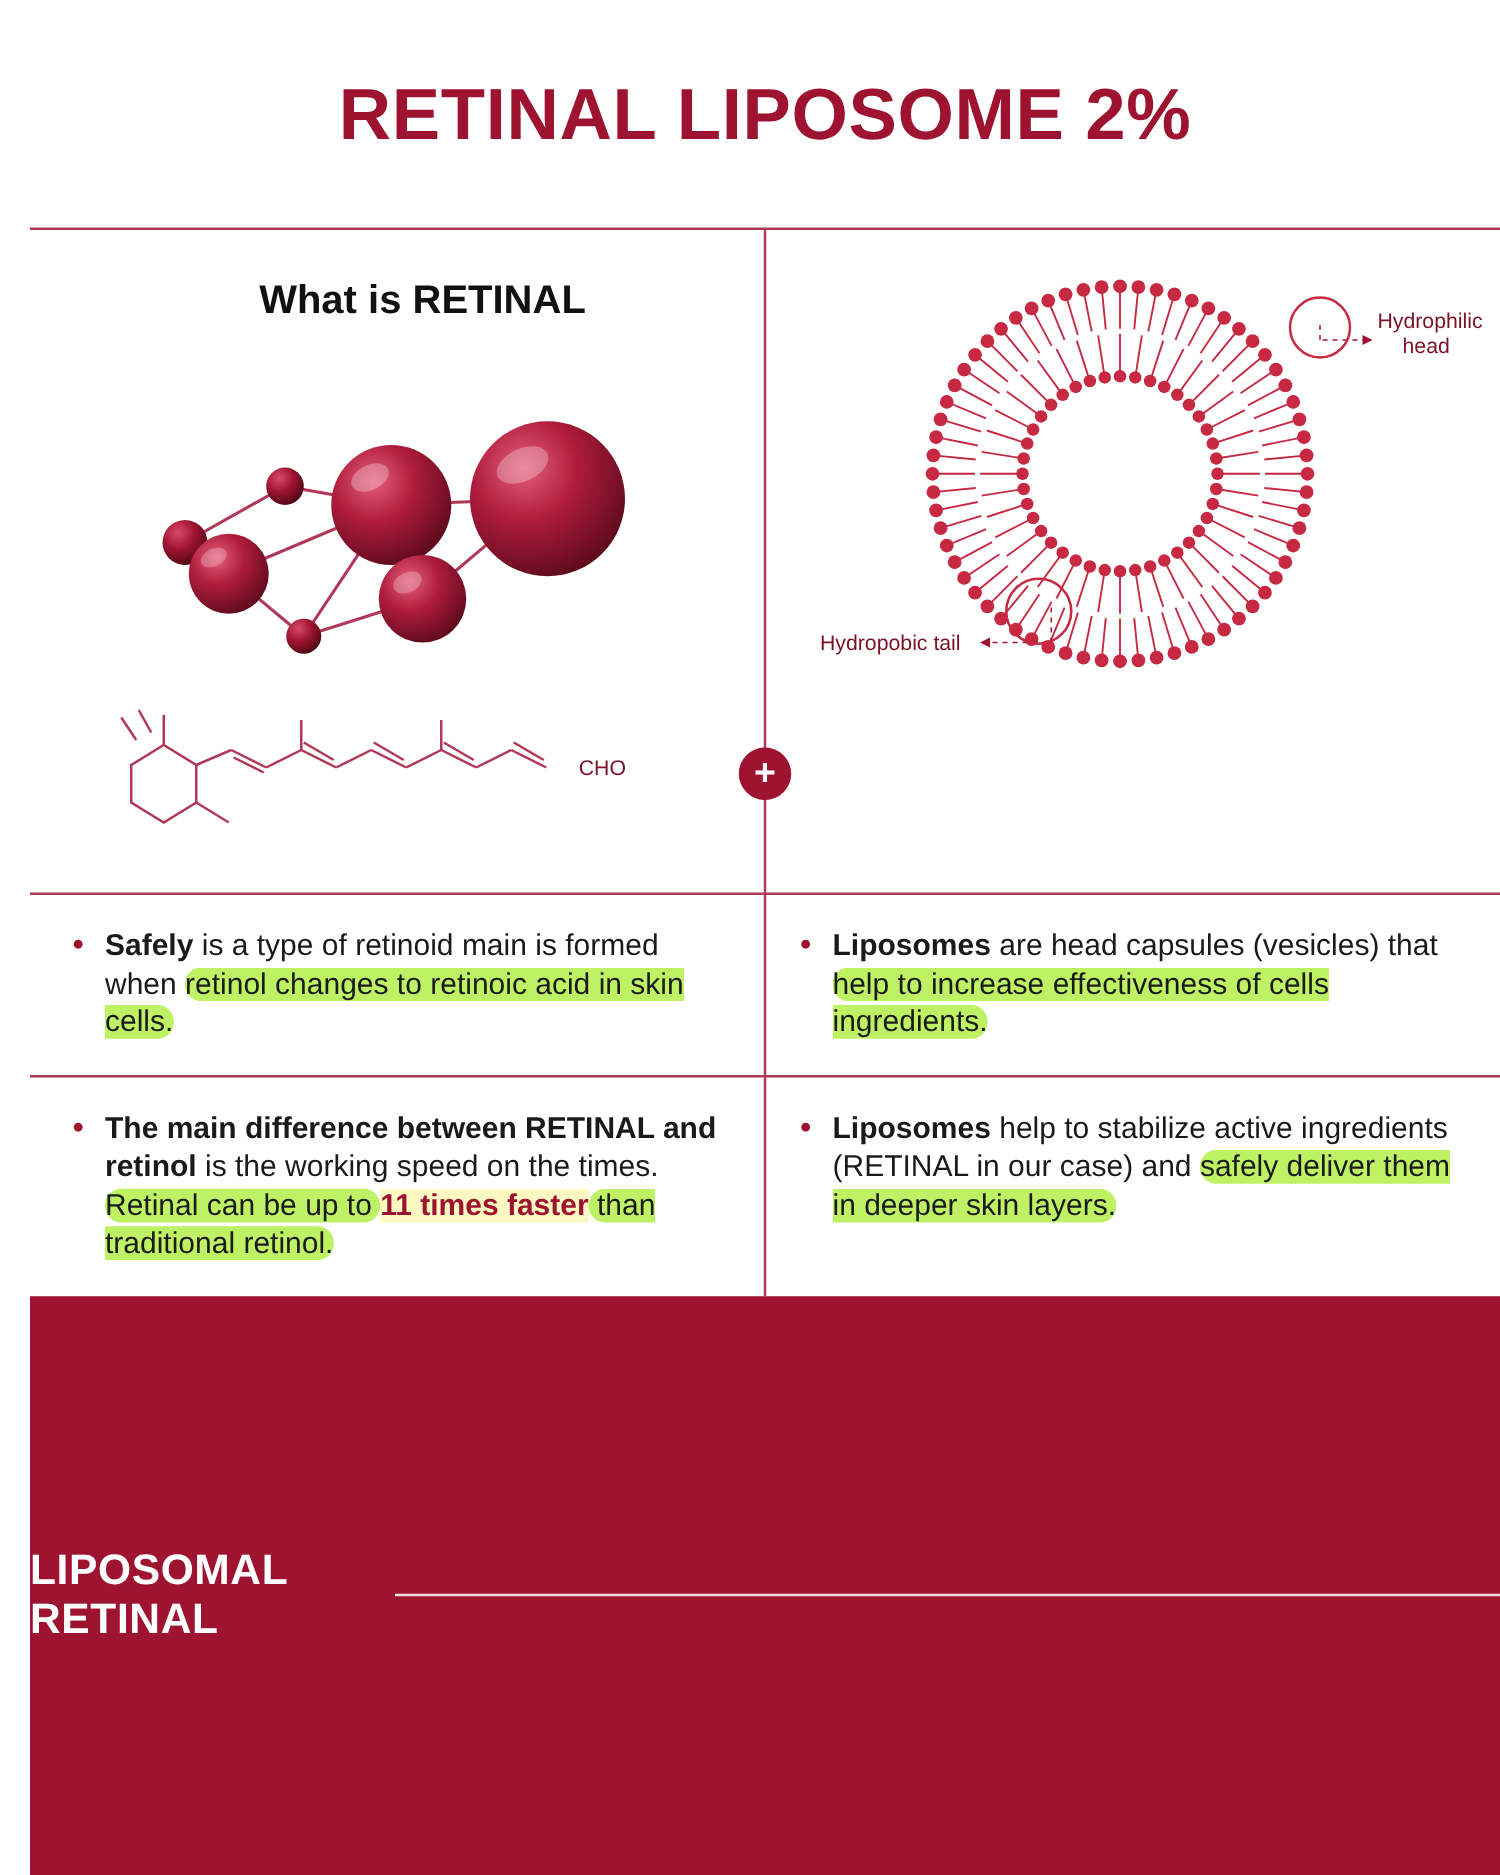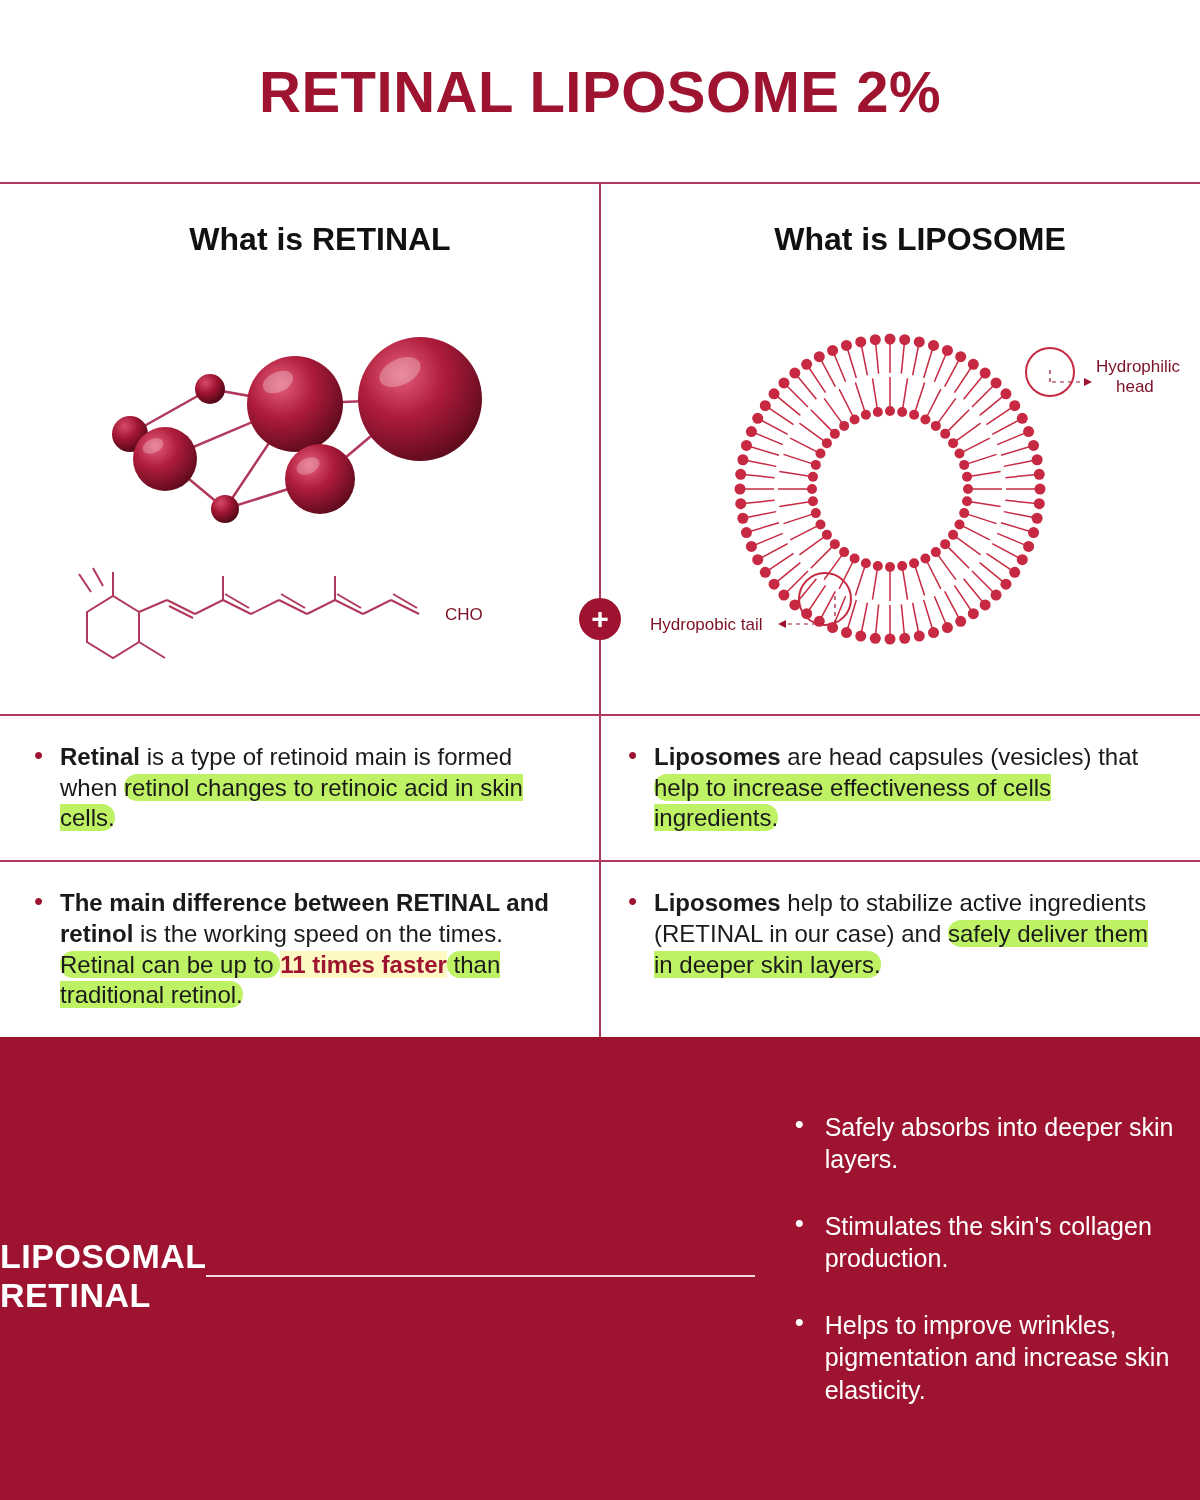--- a/index.html
+++ b/index.html
@@ -6,20 +6,21 @@
   html, body {
     width: 1200px; height: 1500px;
     font-family: "Liberation Sans", sans-serif;
     background: #ffffff;
   }
   .page {
     width: 1200px; height: 1500px;
     position: relative;
     display: flex; flex-direction: column;
     background: #ffffff;
+    padding-left: 24px;
   }
 
   
   .title-bar {
     height: 182px;
     display: flex; align-items: center; justify-content: center;
     background: #ffffff;
   }
   .main-title {
     font-size: 58px;
@@ -205,23 +206,20 @@
             <path d="M288,48 L316,34"></path>
             <path d="M316,34 L344,48"></path>
             <path d="M318,28 L342,42"></path>
           </g>
           <text class="label-txt" x="425" y="326">CHO</text>
         </svg>
       </div>
     </div>
 
     <div class="cell">
-      <div class="cell-head">
-        <h2>What is LIPOSOME</h2>
-      </div>
       <div class="art-cell">
         <svg class="art-svg" width="560" height="400" viewBox="0 0 560 400">
           <g id="lipo" transform="translate(270,195)">
 
             <g stroke="#c62941" stroke-width="1.6" fill="none">
               <g id="outer"></g>
             </g>
           </g>
 
           <g id="bilayer" transform="translate(270,195)">
@@ -448,38 +446,33 @@
           <path d="M472,88 l-8,-4 l0,8 z" fill="#9e1430"></path>
           <circle cx="430" cy="78" r="24" fill="none" stroke="#c62941" stroke-width="2"></circle>
           <circle cx="205" cy="305" r="26" fill="none" stroke="#c62941" stroke-width="2"></circle>
         </svg>
       </div>
     </div>
 
     <div class="row-div"></div>
 
     <div class="text-cell">
-      <div class="bullet-row"><span class="b">Retinal</span><span> is a type of retinoid main is formed when </span><span class="hl">retinol changes to retinoic acid in skin cells.</span></div>
+      <div class="bullet-row"><span class="b">Safely</span><span> is a type of retinoid main is formed when </span><span class="hl">retinol changes to retinoic acid in skin cells.</span></div>
     </div>
     <div class="text-cell right">
       <div class="bullet-row"><span class="b">Liposomes</span><span> are head capsules (vesicles) that </span><span class="hl">help to increase effectiveness of cells ingredients.</span></div>
     </div>
 
     <div class="row-div"></div>
 
     <div class="text-cell">
       <div class="bullet-row"><span class="b">The main difference between RETINAL and retinol</span><span> is the working speed  on the times. </span><span class="hl">Retinal can be up to </span><span class="hl-strong">11 times faster</span><span class="hl"> than traditional retinol.</span></div>
     </div>
     <div class="text-cell right">
       <div class="bullet-row"><span class="b">Liposomes</span><span> help to stabilize active ingredients (RETINAL in our case) and </span><span class="hl">safely deliver them in deeper skin layers.</span></div>
     </div>
   </div>
 
   <div class="footer">
     <h3>LIPOSOMAL RETINAL</h3>
     <div class="footer-rule"></div>
-    <div class="footer-list">
-      <div class="footer-item">Safely absorbs into deeper skin layers.</div>
-      <div class="footer-item">Stimulates the skin's collagen production.</div>
-      <div class="footer-item">Helps to improve wrinkles, pigmentation and increase skin elasticity.</div>
-    </div>
   </div>
 </div>
 
 </body></html>

